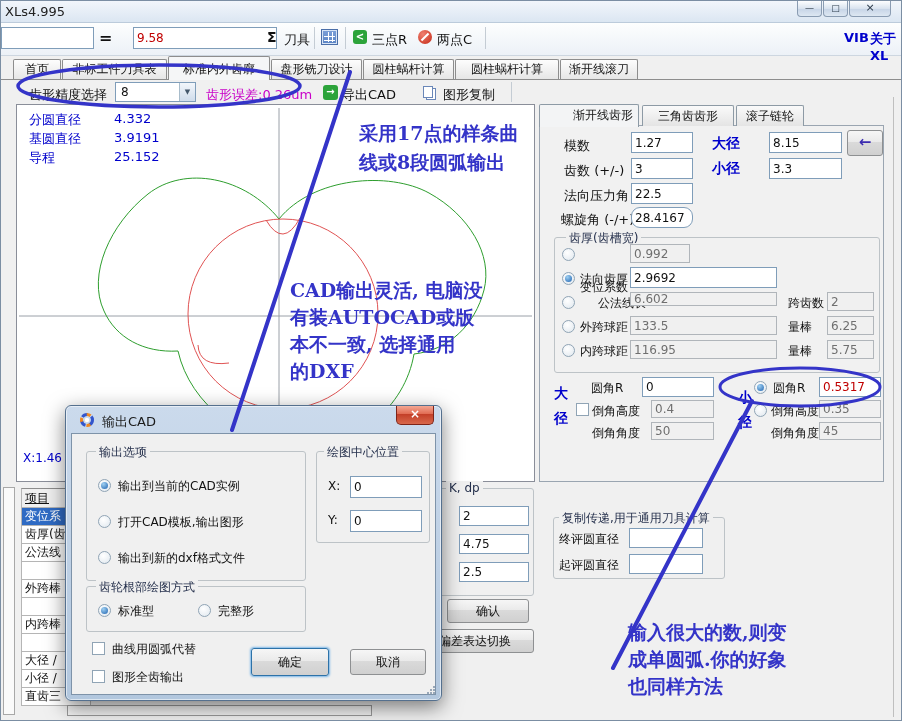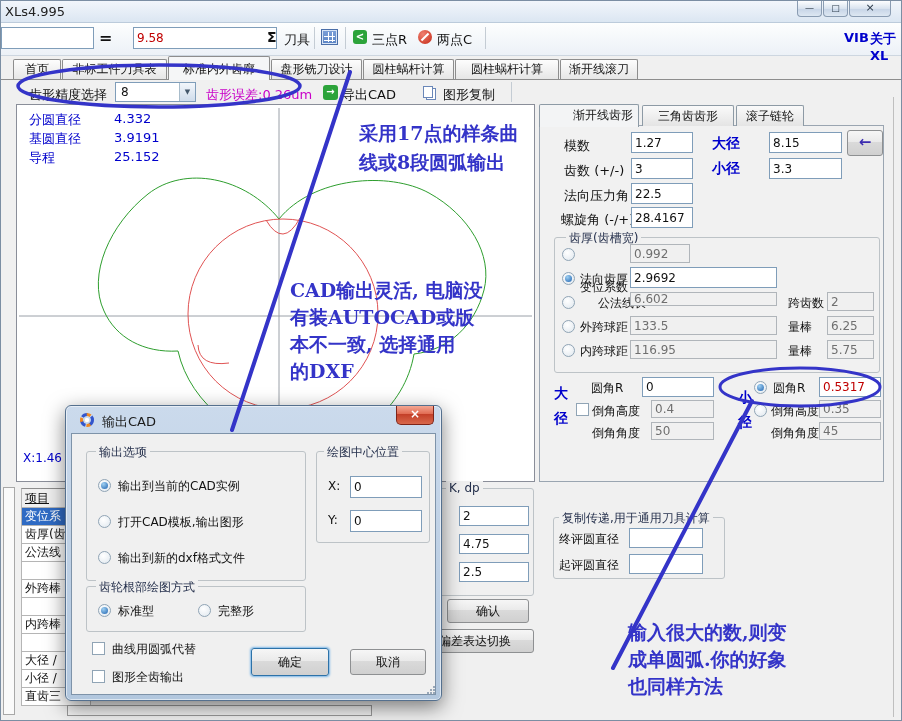--- a/index.html
+++ b/index.html
@@ -197,21 +197,21 @@
   <div class="btn" style="left:846px;top:129px;width:36px;height:26px;font-size:15px;font-weight:bold;color:#3b2bb0;line-height:23px;"><span>←</span></div>
 
   <span class="flabel" style="left:563px;top:161px;">齿数 (+/-)</span>
   <input class="inp" style="left: 630px; top: 157px; width: 62px; height: 21px;" value="3">
   <span class="blbl" style="left:711px;top:159px;">小径</span>
   <input class="inp" style="left: 768px; top: 157px; width: 73px; height: 21px;" value="3.3">
 
   <span class="flabel" style="left:563px;top:186px;">法向压力角</span>
   <input class="inp" style="left: 630px; top: 182px; width: 62px; height: 21px;" value="22.5">
   <span class="flabel" style="left:560px;top:210px;">螺旋角 (-/+)</span>
-  <input class="inp" style="left: 630px; top: 206px; width: 62px; height: 21px;" value="28.4167">
+  <input class="inp" style="left: 630px; top: 206px; width: 62px; height: 21px; border-radius: 9px;" value="28.4167">
 
   <div class="grp" style="left:553px;top:236px;width:326px;height:136px;"></div>
   <span class="glab" style="left:565px;top:229px;">齿厚(齿槽宽)</span>
 
   <div class="radio" style="left:561px;top:247px;"></div>
   <span class="flabel" style="left:579px;top:246px;font-size:12px;margin-top:32px;">变位系数</span>
   <input class="inp dis" style="left: 629px; top: 243px; width: 60px; height: 19px;" value="0.992">
 
   <div class="radio on" style="left:561px;top:271px;"></div>
   <span class="flabel" style="left:579px;top:270px;font-size:12px;">法向齿厚</span>

